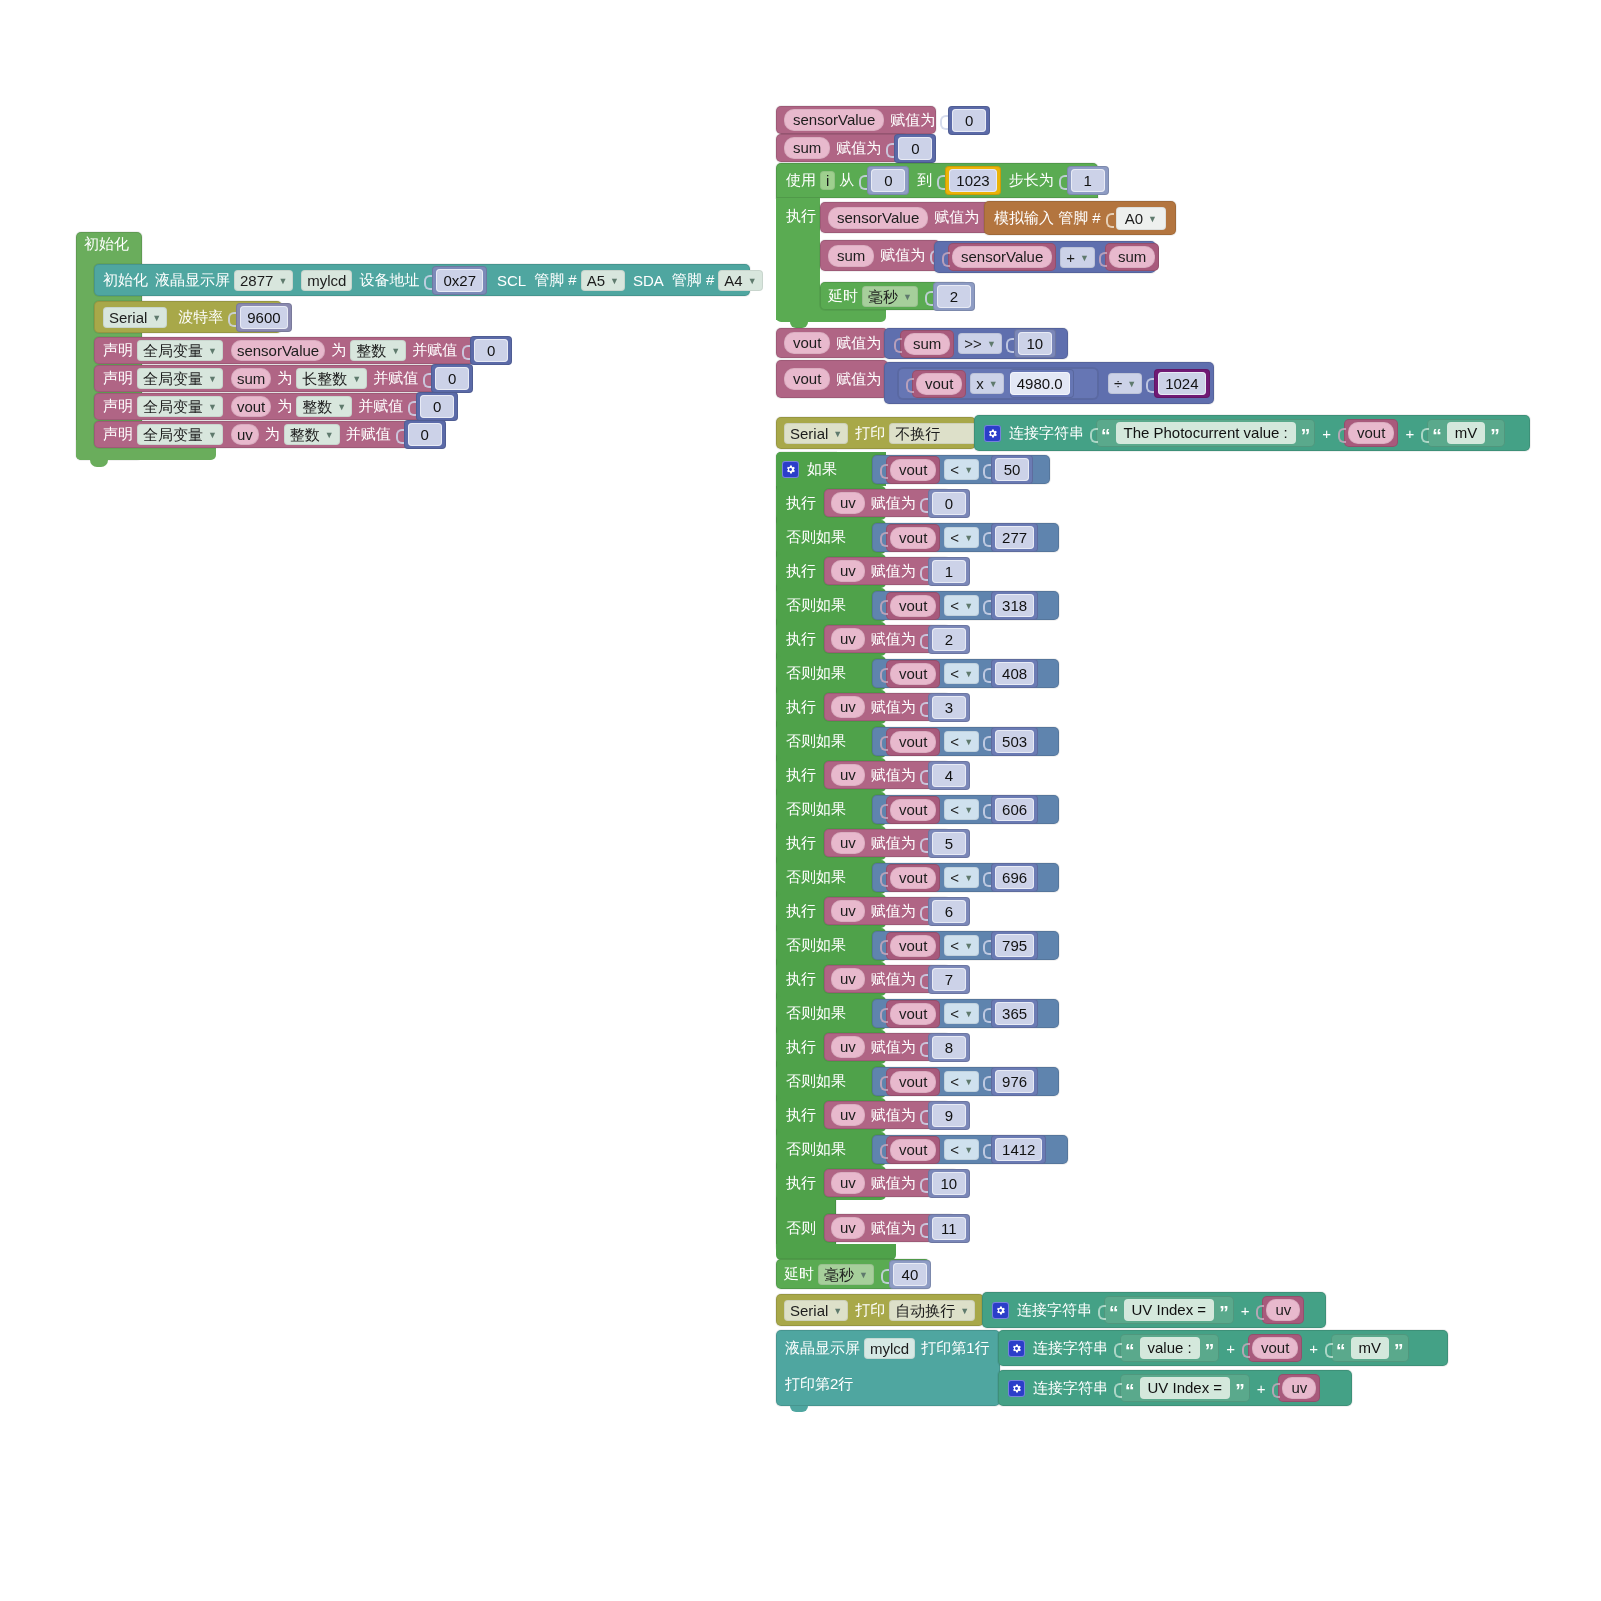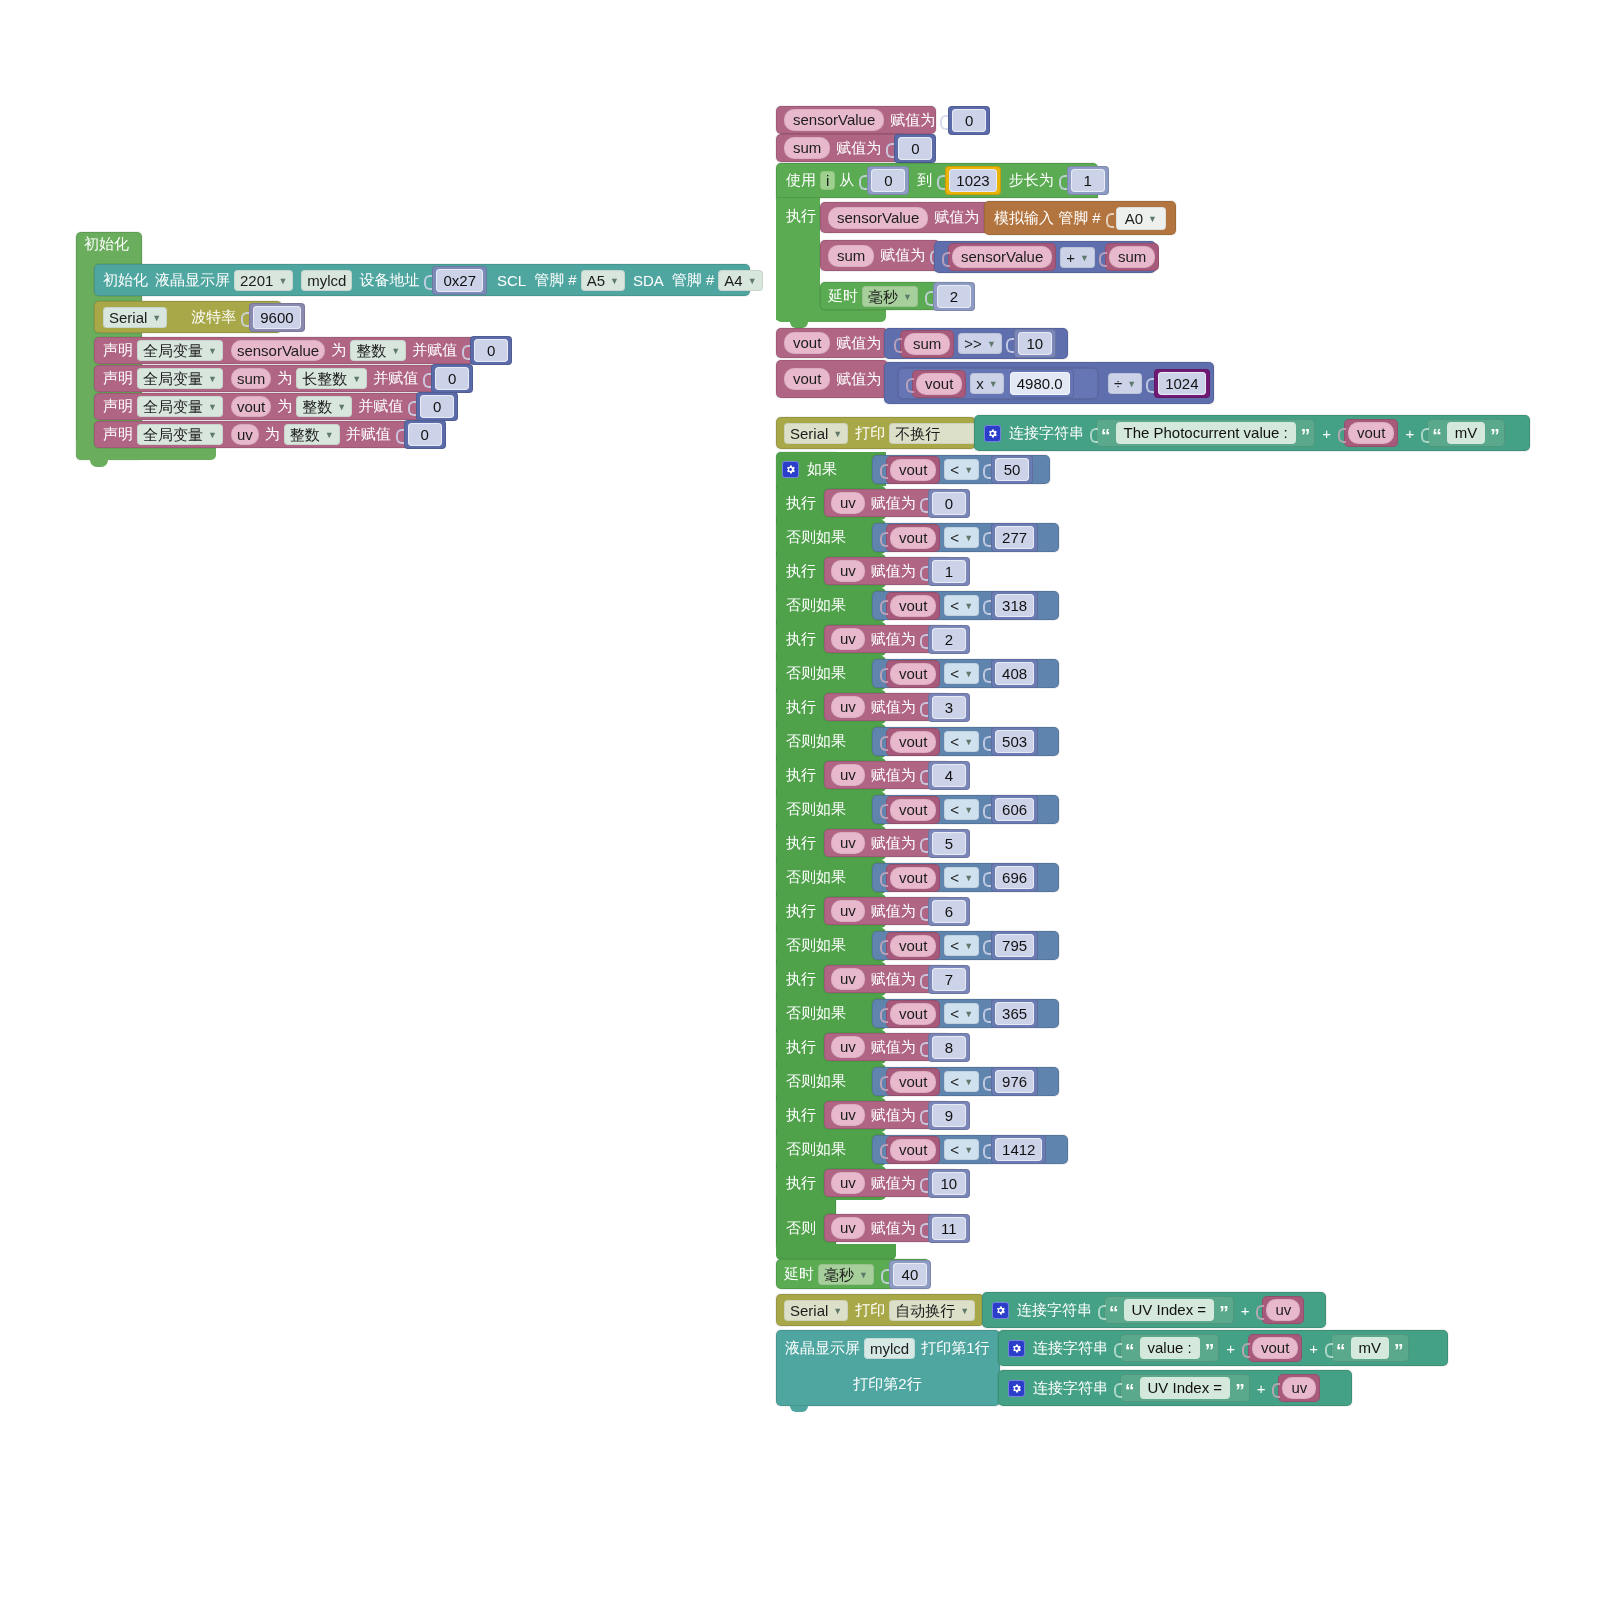--- a/index.html
+++ b/index.html
@@ -155,21 +155,21 @@
   </div>
 
   <div class="blk c-setup" style="left:76px;top:440px;width:140px;height:20px;border-radius:0 0 5px 5px;"></div>
   <div class="blk c-setup" style="left:90px;top:460px;width:18px;height:7px;border-radius:0 0 8px 8px;"></div>
 
   <div class="blk c-lcd sh" style="left:94px;top:264px;width:656px;height:32px;">
     <div class="row" style="height:32px;padding-left:9px;">
       <span class="lbl">初始化</span>
       <span class="lbl" style="margin-left:7px;">液晶显示屏</span>
       <span class="fld">
-          <span>2201</span>
+          <span>2877</span>
           <span class="caret">▼</span>
         </span>
       <span class="fld">
           <span>mylcd</span>
         </span>
       <span class="lbl" style="margin-left:3px;">设备地址</span>
       <span class="notch" style="color:#cfd6ea;margin-left:5px;"></span>
       <span class="numwrap" style="background:#7c8ab8;">
           <span class="num">0x27</span>
         </span>
@@ -187,21 +187,21 @@
         </span>
     </div>
   </div>
 
   <div class="blk c-serial sh" style="left:94px;top:301px;width:188px;height:32px;">
     <div class="row" style="height:32px;padding-left:9px;">
       <span class="fld" style="margin-left:0;">
           <span>Serial</span>
           <span class="caret">▼</span>
         </span>
-      <span class="lbl" style="margin-left:20px;">波特率</span>
+      <span class="lbl" style="margin-left:7px;">波特率</span>
       <span class="notch" style="color:#cfd6ea;margin-left:5px;"></span>
       <span class="numwrap" style="background:#8a8ab0;">
           <span class="num">9600</span>
         </span>
     </div>
   </div>
 
   <div class="blk c-var sh" style="left:94px;top:337px;width:396px;height:27px;">
     <div class="row" style="height:27px;padding-left:9px;">
       <span class="lbl">声明</span>
@@ -914,21 +914,21 @@
   </div>
 
   <div class="blk c-lcd sh" style="left:776px;top:1330px;width:224px;height:76px;">
     <div class="row" style="height:36px;padding-left:9px;">
       <span class="lbl">液晶显示屏</span>
       <span class="fld" style="background:#d6e9e4;">
           <span>mylcd</span>
         </span>
       <span class="lbl" style="margin-left:2px;">打印第1行</span>
     </div>
-    <div class="row" style="height:36px;padding-left:9px;justify-content:center;padding-right:10px;">
+    <div class="row" style="height:36px;padding-left:9px;justify-content:flex-start;padding-right:10px;">
       <span class="lbl">打印第2行</span>
     </div>
   </div>
   <div class="blk c-lcd" style="left:790px;top:1406px;width:18px;height:6px;border-radius:0 0 8px 8px;"></div>
 
   <div class="blk c-text sh" style="left:998px;top:1330px;width:450px;height:36px;">
     <div class="row" style="height:36px;padding-left:10px;">
       <span class="gear">
         <svg width="11" height="11" viewBox="0 0 24 24">
             <path fill="#ffffff" d="M19.4 13a7.6 7.6 0 000-2l2.1-1.6-2-3.5-2.5 1a7.7 7.7 0 00-1.7-1l-.4-2.6h-4l-.4 2.6c-.6.2-1.2.6-1.7 1l-2.5-1-2 3.5L6.6 11a7.6 7.6 0 000 2l-2.1 1.6 2 3.5 2.5-1c.5.4 1 .8 1.7 1l.4 2.6h4l.4-2.6c.6-.2 1.2-.6 1.7-1l2.5 1 2-3.5L19.4 13zM12 15.2A3.2 3.2 0 1112 8.8a3.2 3.2 0 010 6.4z"></path>

